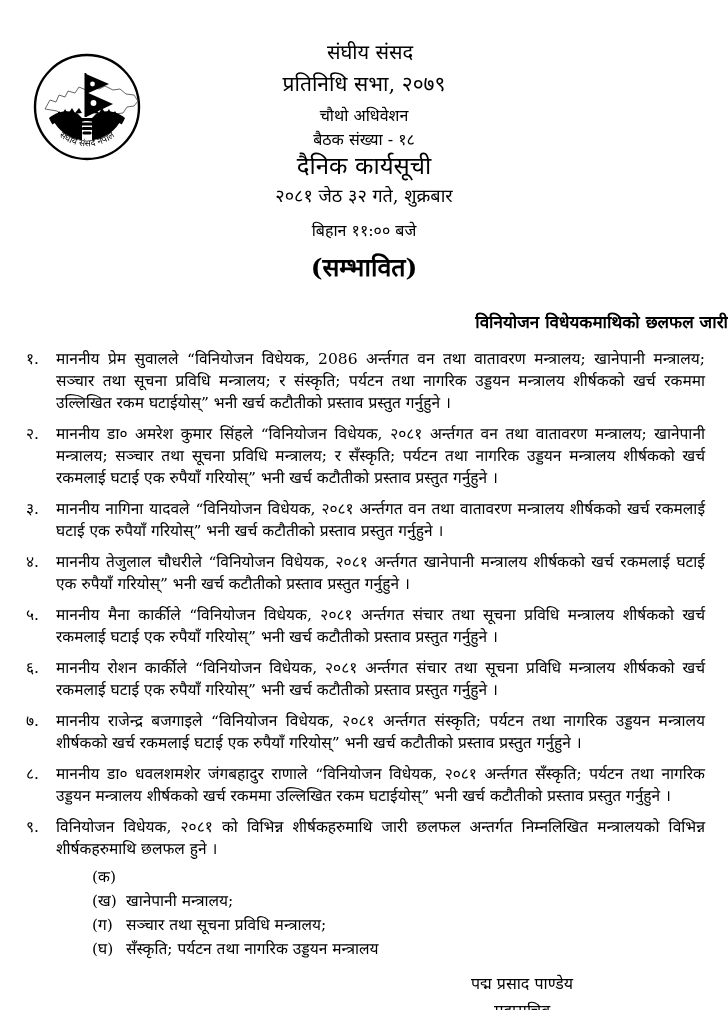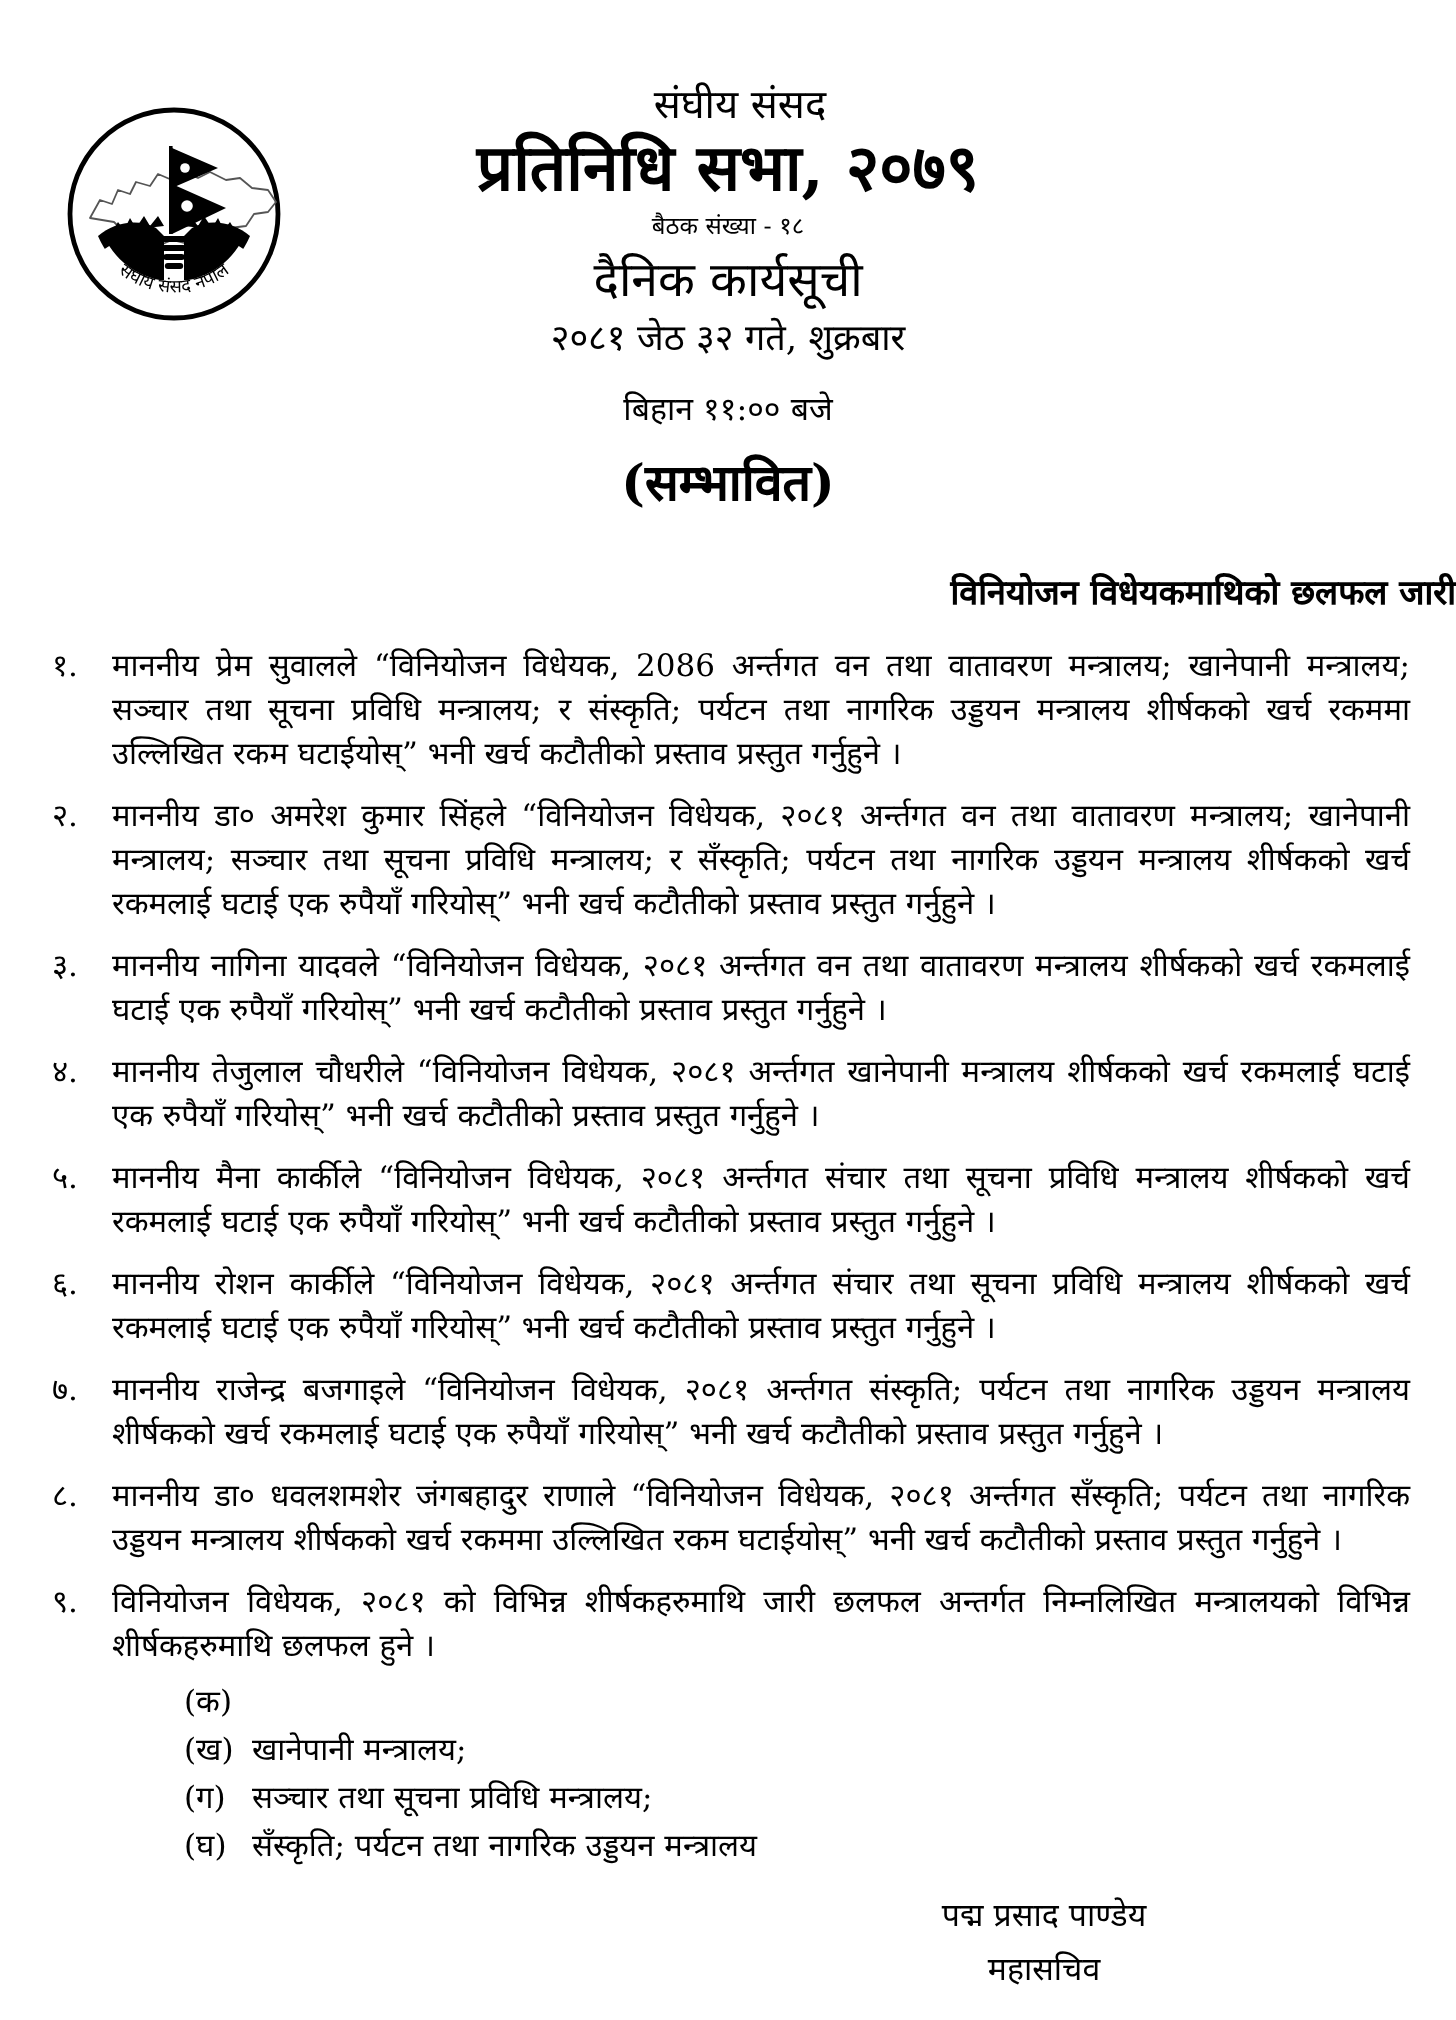--- a/index.html
+++ b/index.html
@@ -10,23 +10,23 @@
     background:#ffffff;
     color:#000;
     font-family:"DejaVu Serif","Liberation Serif",serif;
     overflow:hidden;
   }
   
   .logo{position:absolute;left:32px;top:52px;width:110px;height:110px;}
   
   .header-block{text-align:center;padding-top:40px;}
   .h-org{font-size:20px;line-height:24px;padding-left:12px;}
-  .h-house{font-size:32px;font-weight:bold;line-height:30px;margin-top:5px;}
+  .h-house{font-size:21px;font-weight:normal;line-height:30px;margin-top:5px;}
   .h-session{font-size:16px;line-height:19px;margin-top:7px;}
-  .h-meeting{font-size:12px;line-height:19px;margin-top:5px;}
+  .h-meeting{font-size:16px;line-height:19px;margin-top:5px;}
   .h-doctitle{font-size:24px;font-weight:normal;line-height:28px;margin-top:3px;}
   .h-date{font-size:18px;line-height:22px;margin-top:5px;}
   .h-time{font-size:16px;line-height:19px;margin-top:14px;}
   .h-tentative{font-size:25px;font-weight:bold;line-height:30px;margin-top:13px;}
   .section-heading{text-align:right;font-weight:bold;font-size:17px;margin-top:27px;}
   
   .agenda{margin:15px 23px 0 26px;}
   .agenda-item{display:flex;margin-bottom:9px;font-size:15.5px;line-height:22px;}
   .agenda-item .num{width:30px;flex:none;}
   .agenda-item .txt{flex:1;text-align:justify;}
@@ -71,20 +71,21 @@
       <path id="seal-arc" d="M18,74 A44,44 0 0 0 92,74" fill="none" stroke="#fff" stroke-width="11"></path>
       <text font-size="9" fill="#000" font-family="DejaVu Serif, Liberation Serif, serif">
         <textPath href="#seal-arc" startOffset="50%" text-anchor="middle">संघीय संसद नेपाल</textPath>
       </text>
     </svg>
   </div>
 
   <div class="header-block">
     <div class="h-org">संघीय संसद</div>
     <div class="h-house">प्रतिनिधि सभा, २०७९</div>
+    <div class="h-session">चौथो अधिवेशन</div>
     <div class="h-meeting">बैठक संख्या - १८</div>
     <div class="h-doctitle">दैनिक कार्यसूची</div>
     <div class="h-date">२०८१ जेठ ३२ गते, शुक्रबार</div>
     <div class="h-time">बिहान ११:०० बजे</div>
     <div class="h-tentative">(सम्भावित)</div>
   </div>
 
   <div class="section-heading">विनियोजन विधेयकमाथिको छलफल जारी</div>
 
   <div class="agenda">

